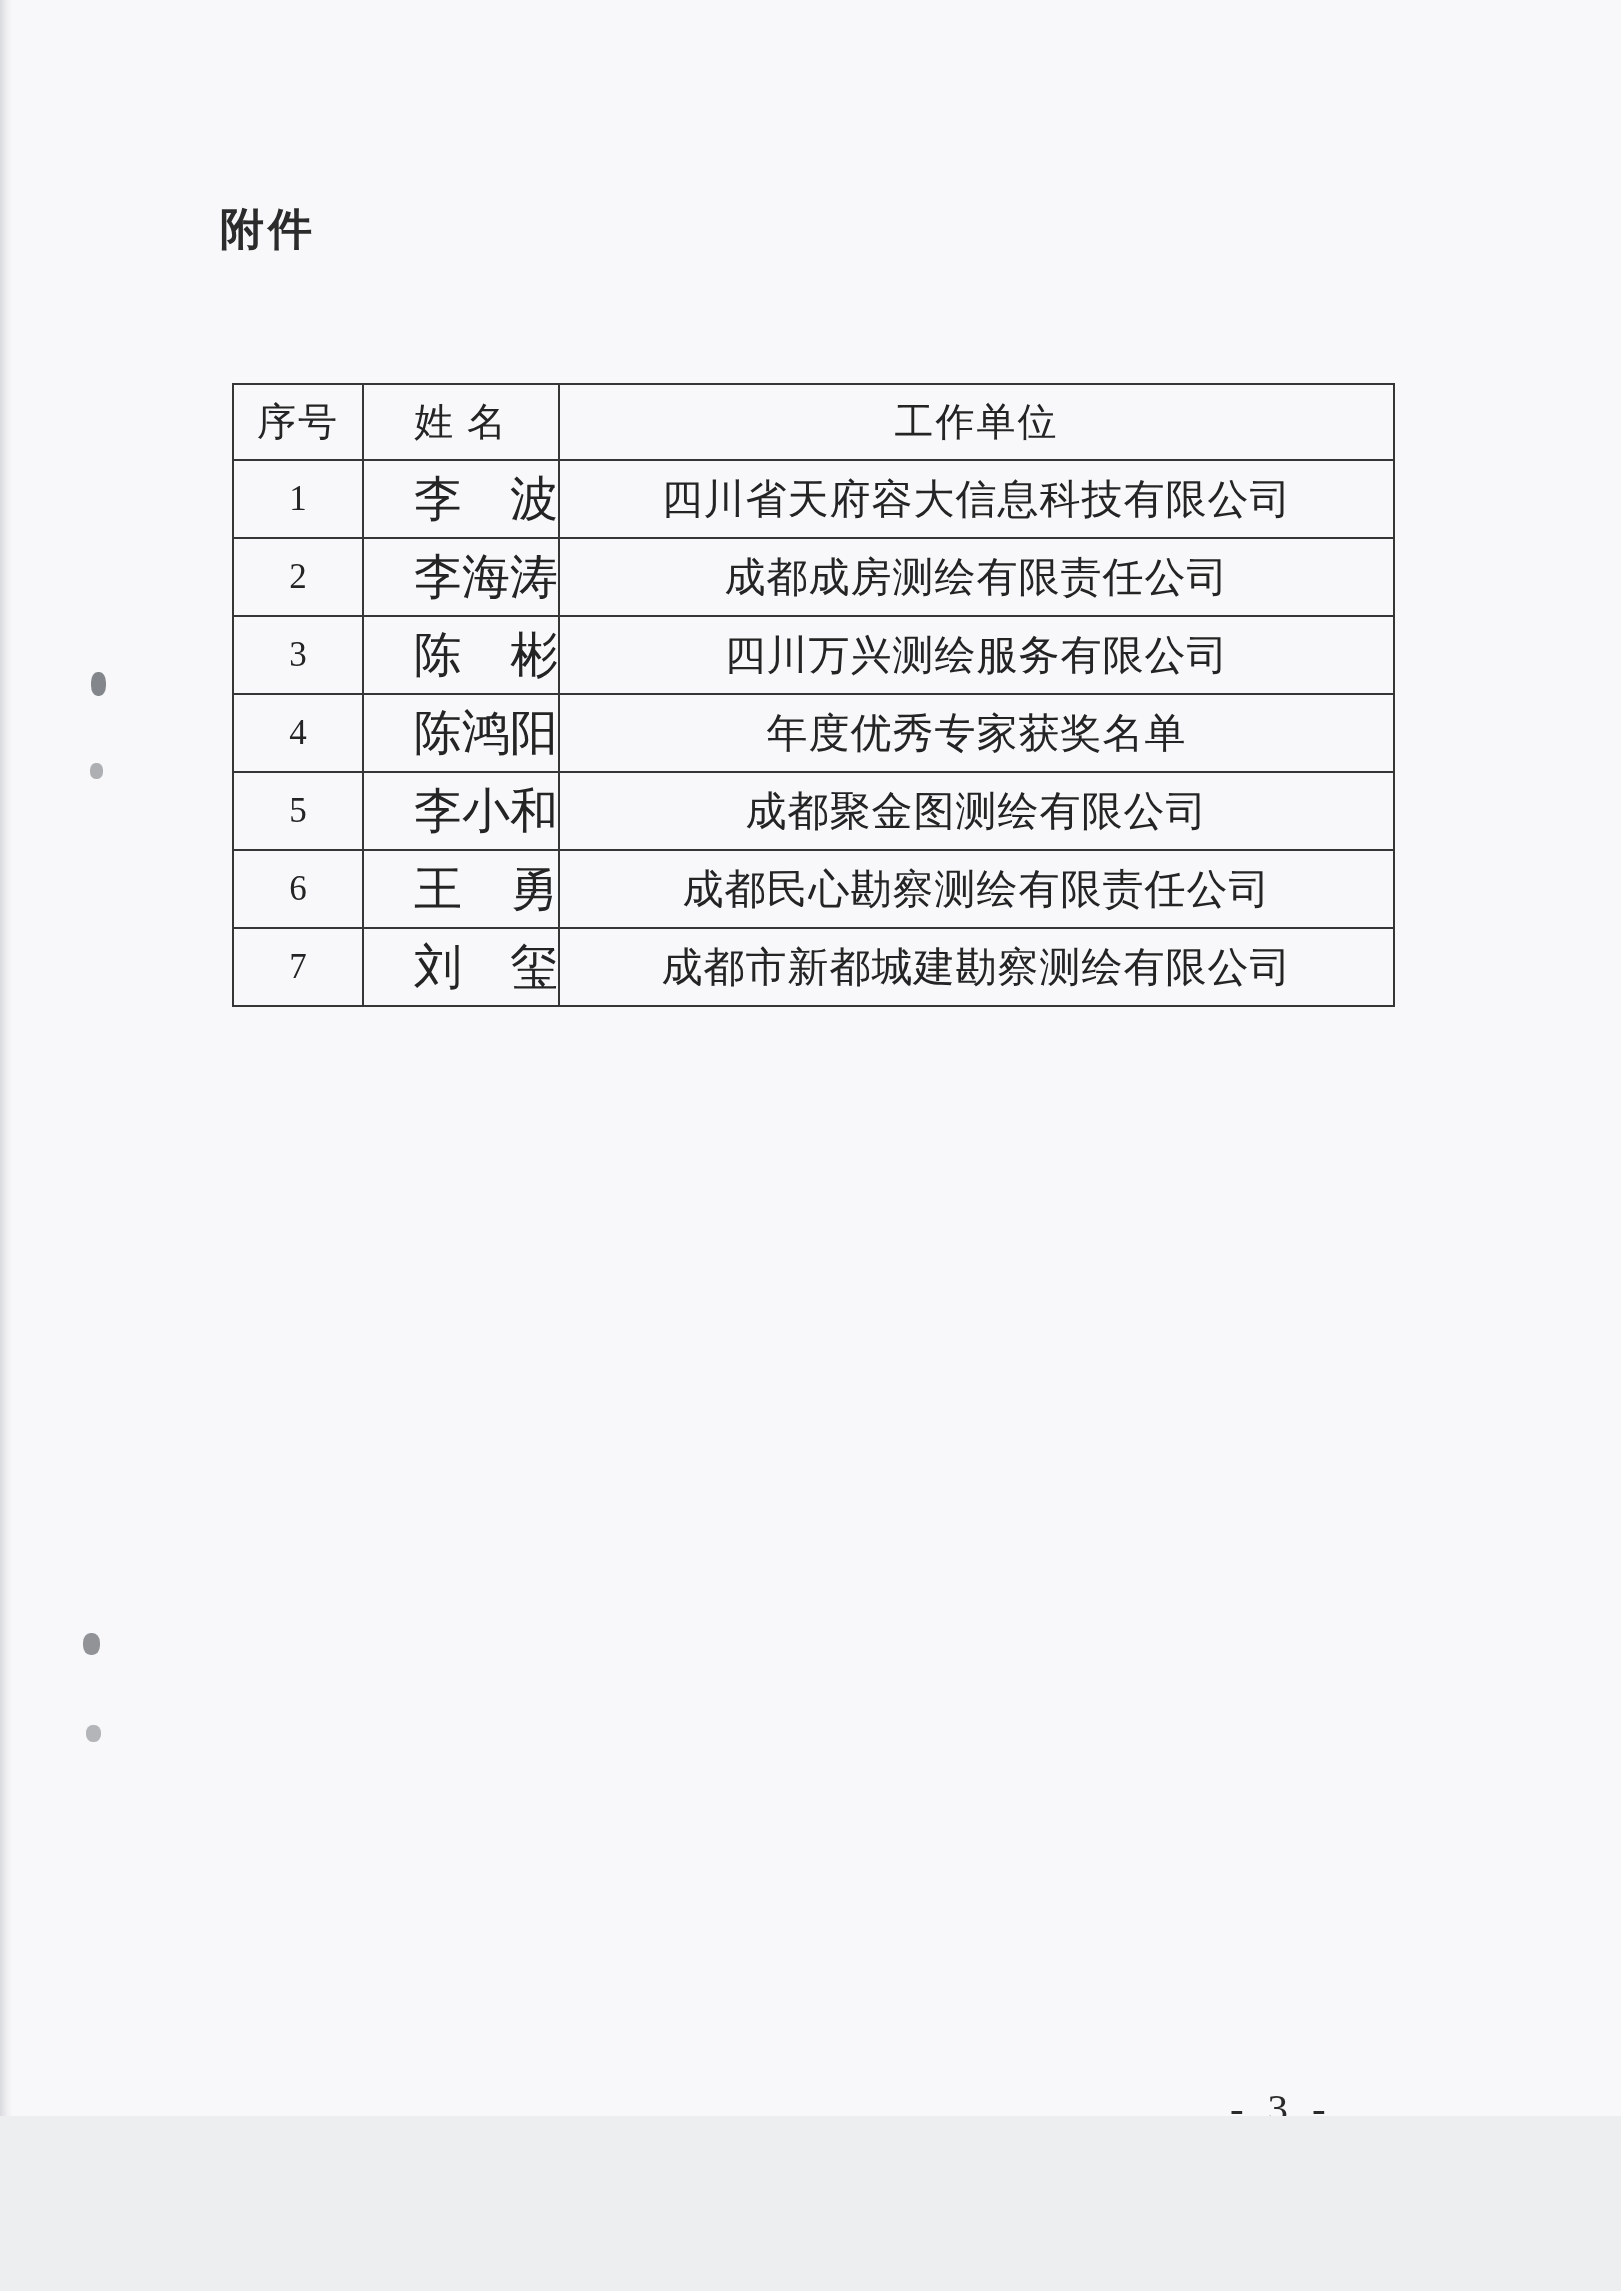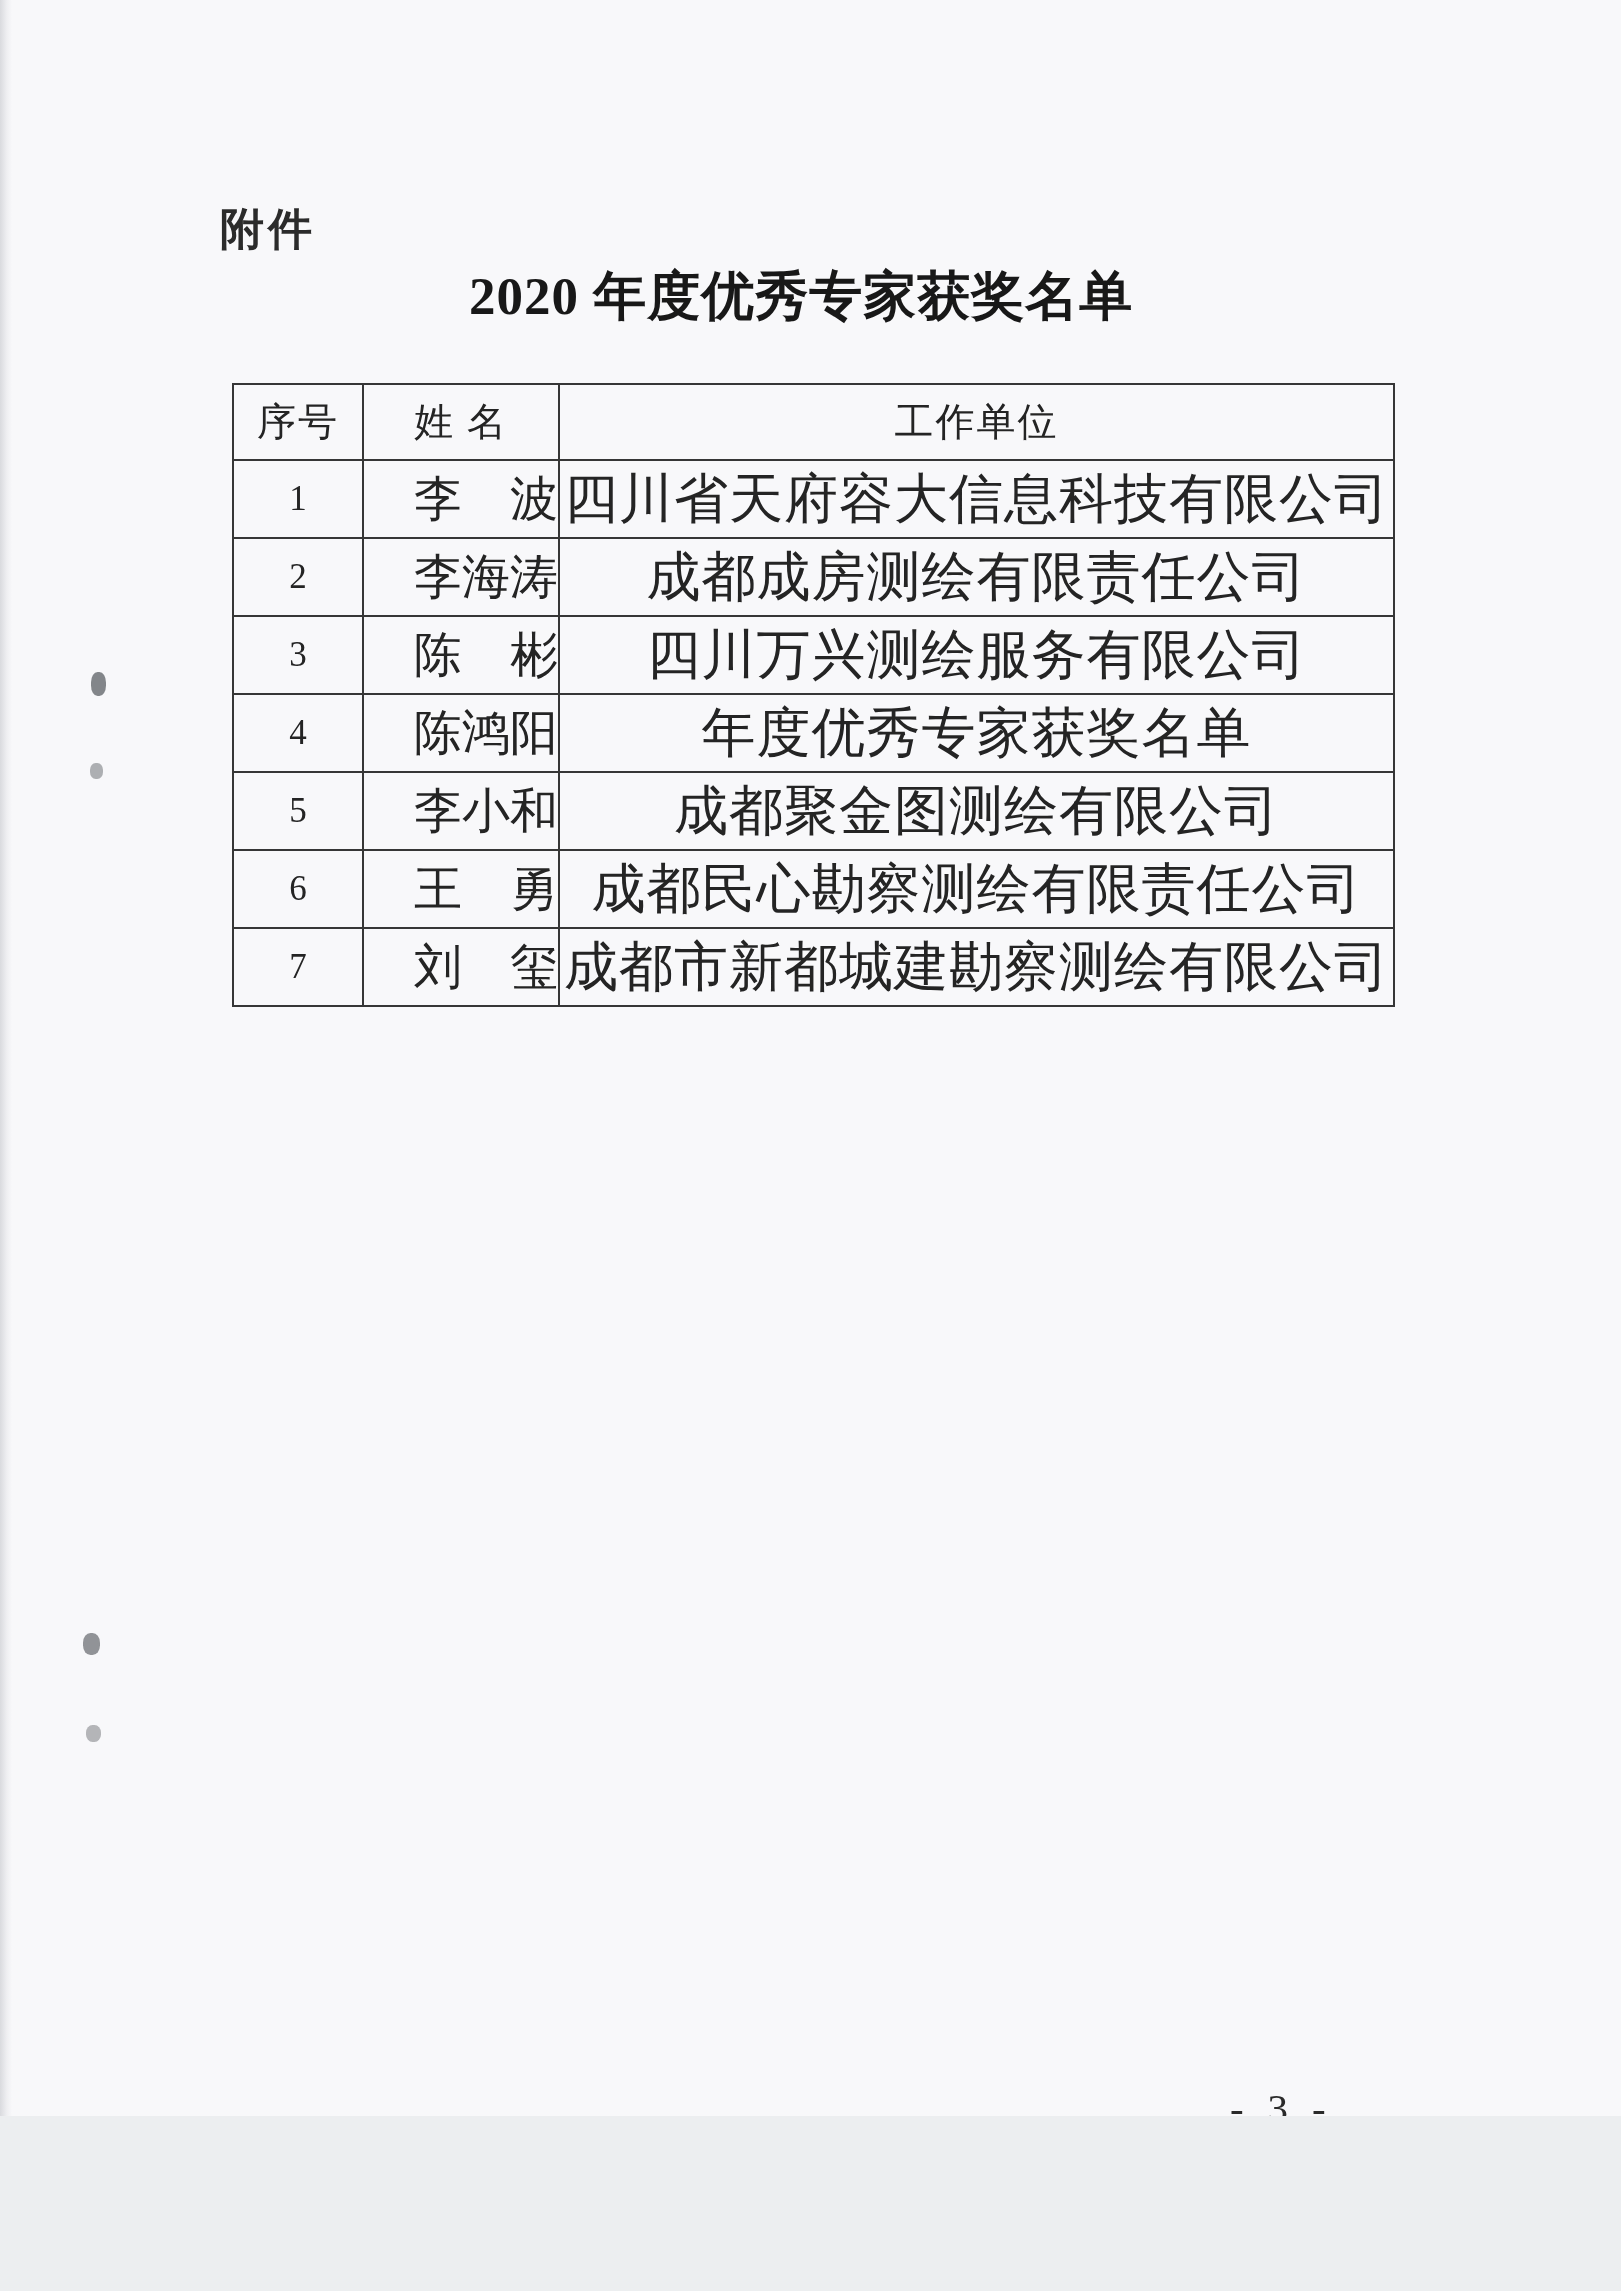--- a/index.html
+++ b/index.html
@@ -74,21 +74,21 @@
     height: 76px;
   }
   .award-table td.cell-no {
     font-size: 35px;
   }
   .award-table td.cell-name {
     font-size: 48px;
     text-align: right;
   }
   .award-table td.cell-unit {
-    font-size: 54px;
+    font-size: 41px;
     letter-spacing: 1px;
   }
   .page-number {
     position: absolute;
     left: 1230px;
     top: 2084px;
     font-size: 41px;
     word-spacing: 13.7px;
     color: #2a2a2a;
   }
@@ -105,21 +105,20 @@
 </style>
 </head>
 <body>
 
 <div class="page">
 
   <div class="scan-edge"></div>
 
   <div class="attachment-label">附件</div>
 
-  <div class="doc-title">2020 年度优秀专家获奖名单</div>
 
   <table class="award-table">
     <colgroup>
       <col class="c-no">
         <col class="c-name">
         <col class="c-unit">
     </colgroup>
     <thead>
       <tr>
         <th>序号</th>

